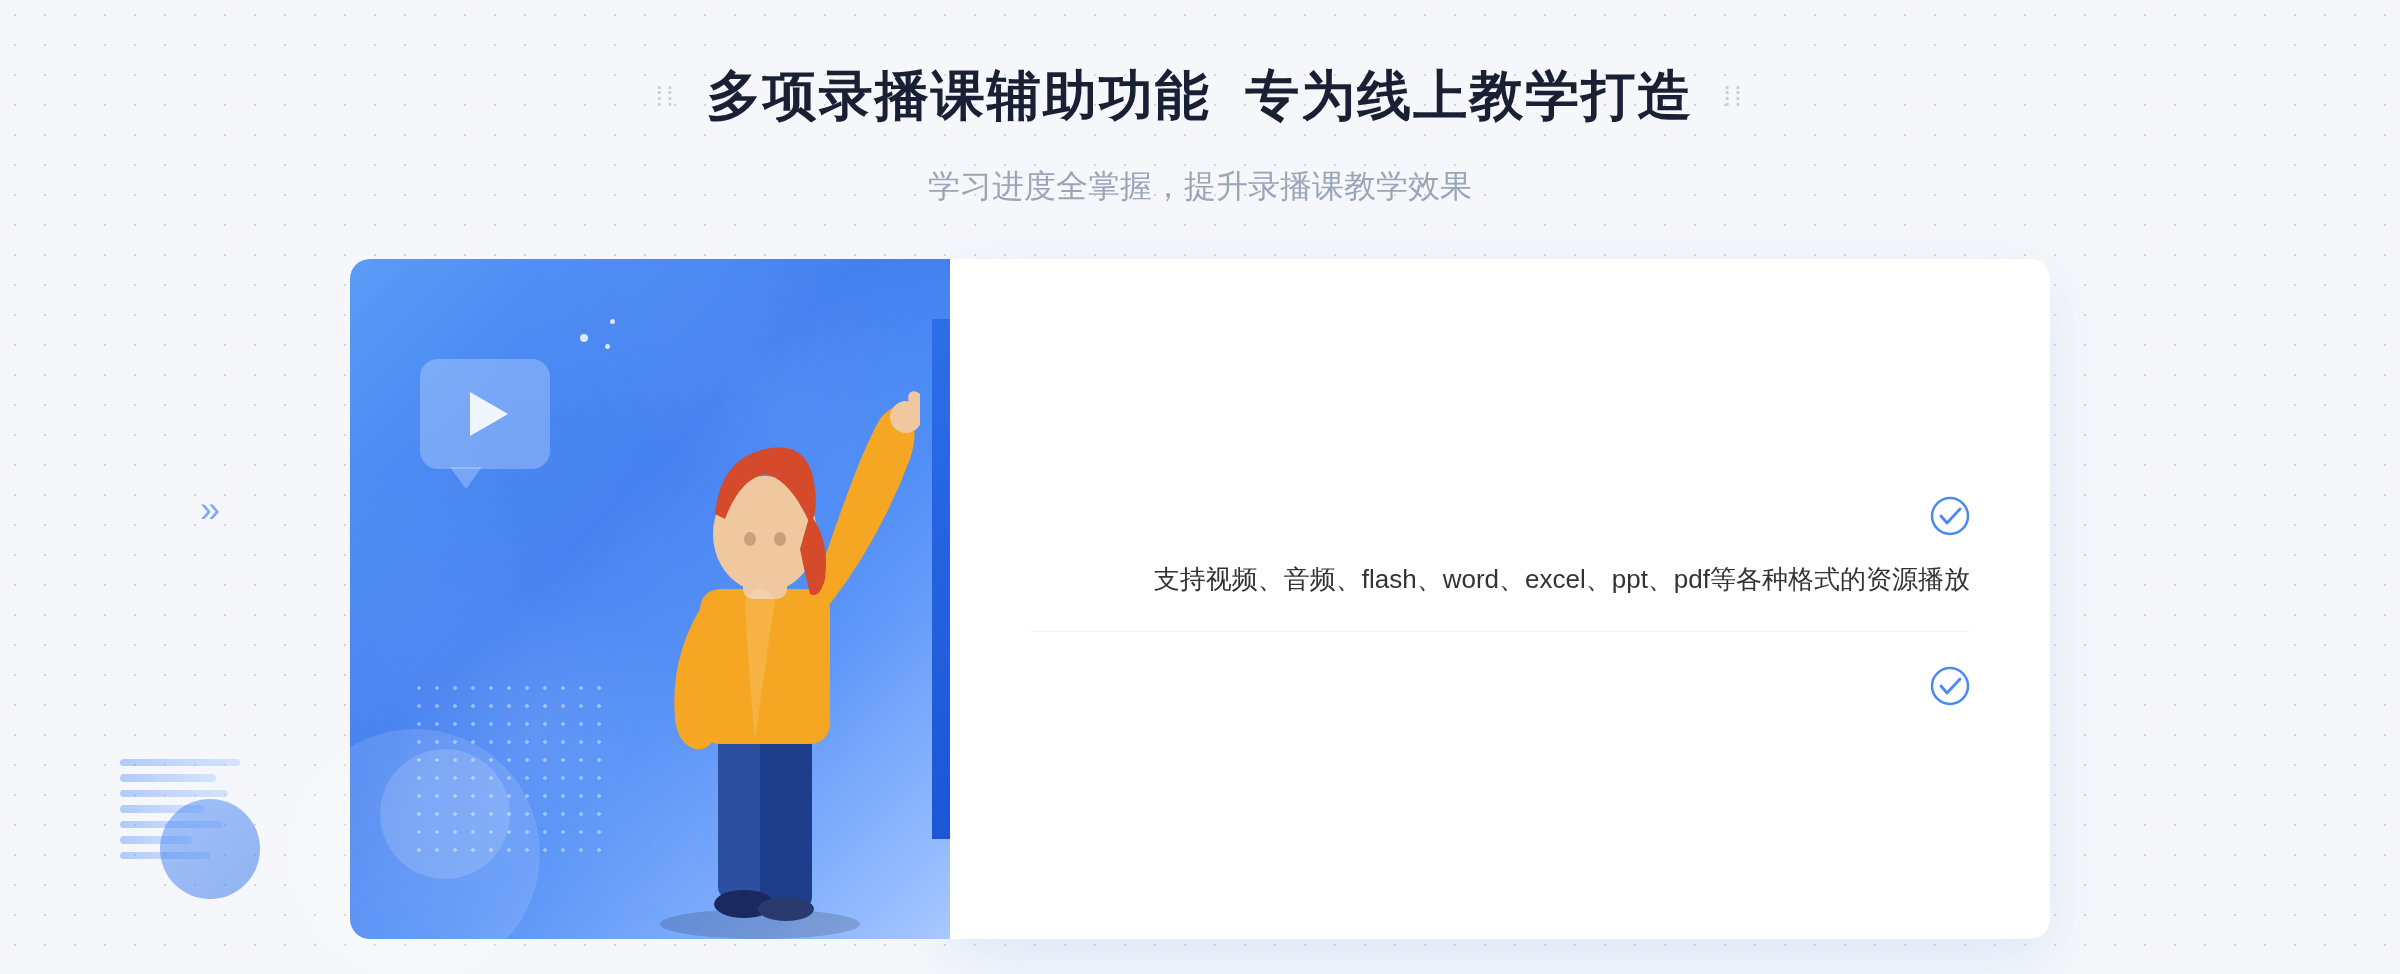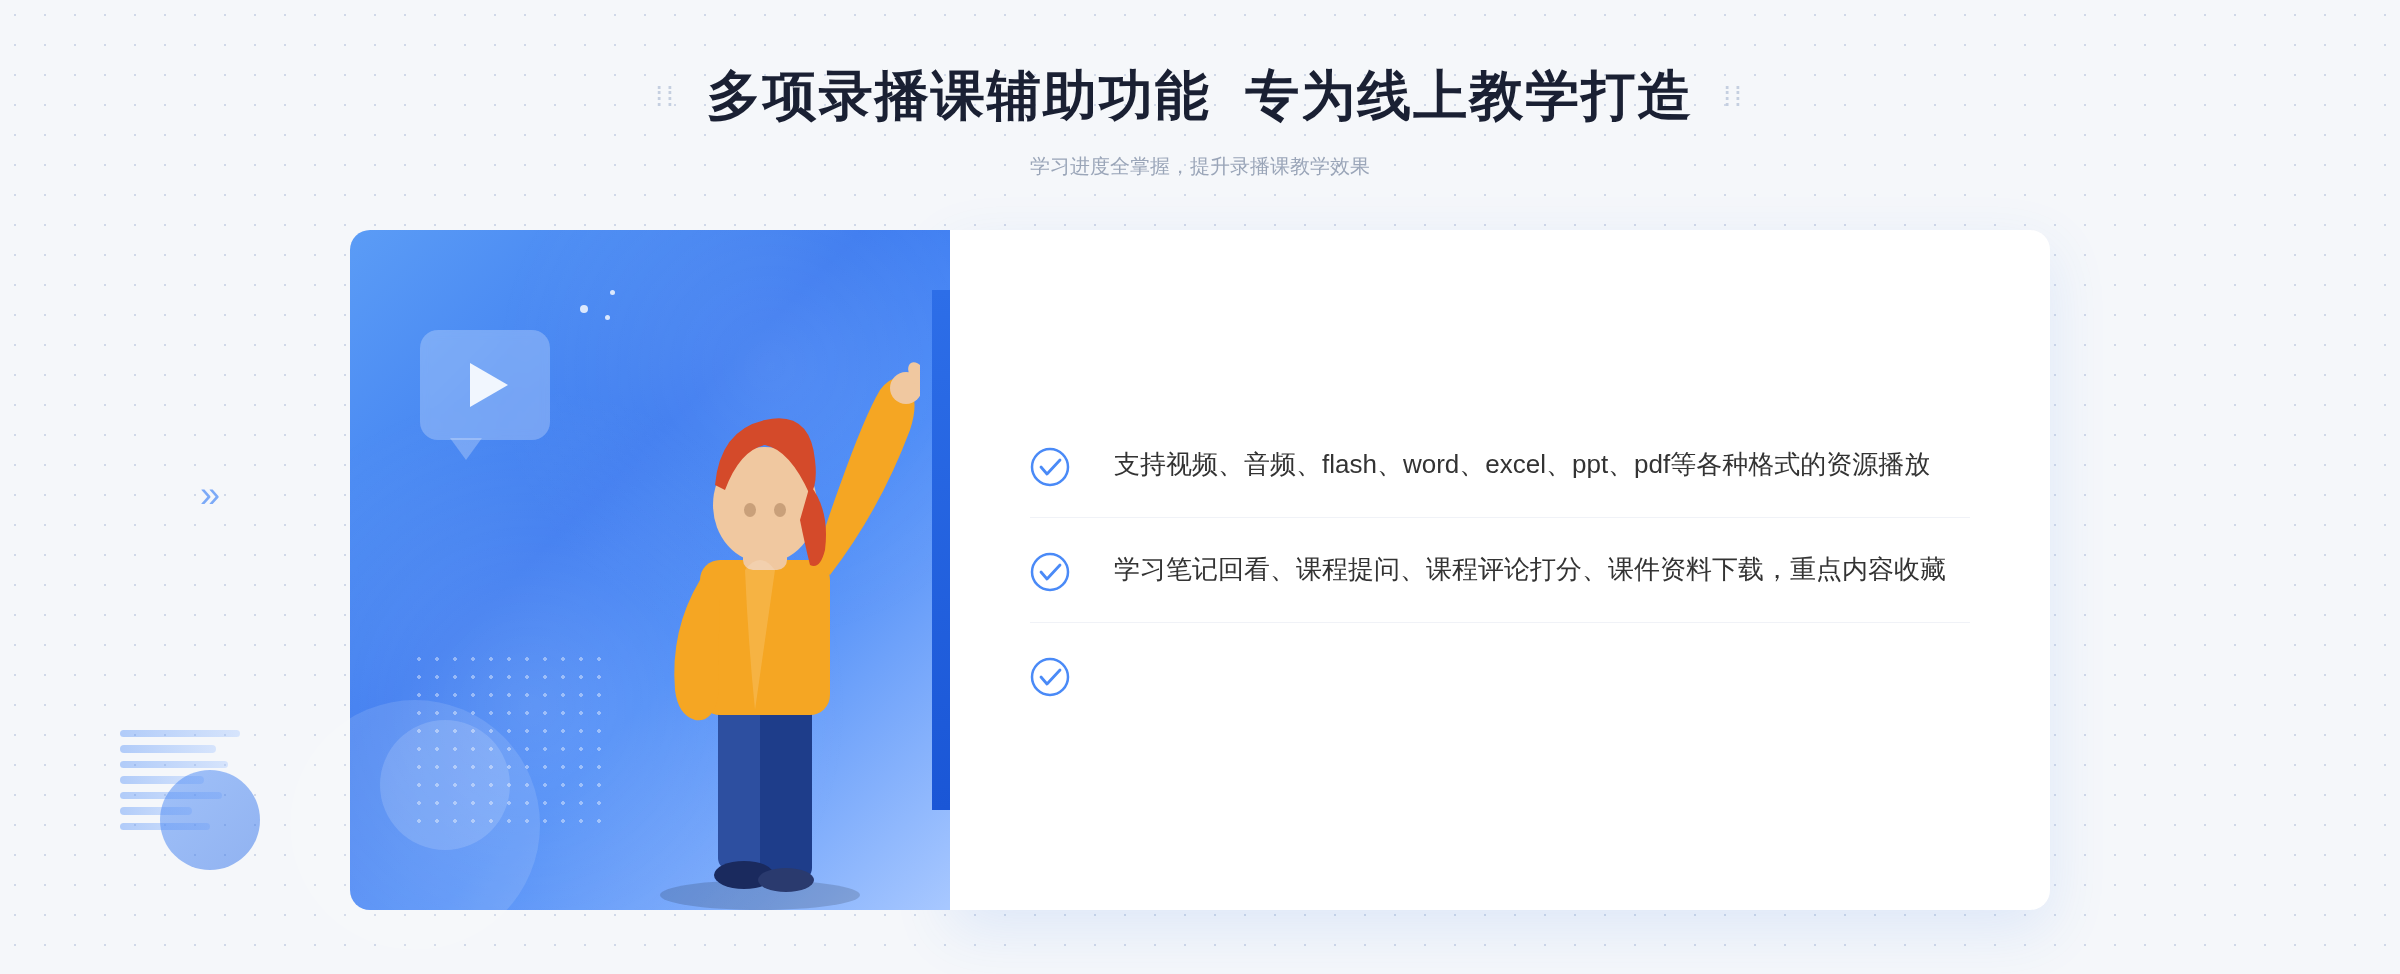--- a/index.html
+++ b/index.html
@@ -54,23 +54,23 @@
 
     .main-title {
       font-size: 54px;
       font-weight: 700;
       color: #1a2033;
       letter-spacing: 2px;
       font-family: Liberation Mono, monospace;
     }
 
     .sub-title {
-      font-size: 20px;
+      font-size: 32px;
       color: #9aa5b8;
-      margin-top: 20px;
+      margin-top: 32px;
       font-weight: 400;
     }
 
     .content-area {
       display: flex;
       align-items: stretch;
       width: 1700px;
       gap: 0;
       position: relative;
     }
@@ -204,24 +204,25 @@
       border-radius: 0 20px 20px 0;
       padding: 60px 80px;
       display: flex;
       flex-direction: column;
       justify-content: space-around;
       box-shadow: 0 20px 60px rgba(59, 122, 240, 0.12);
     }
 
     .feature-item {
       display: flex;
-      align-items: center;
-      gap: 44px;
+      align-items: flex-end;
+      gap: 23px;
       padding: 30px 0;
       border-bottom: 1px solid #f0f2f7;
+      flex-direction: column;
     }
 
     .feature-item:last-child {
       border-bottom: none;
     }
 
     .check-icon {
       width: 40px;
       height: 40px;
       flex-shrink: 0;
@@ -371,27 +372,20 @@
       <circle cx="20" cy="20" r="18" stroke="#4a8af7" stroke-width="2.5" fill="none"></circle>
       <polyline points="11,20 17,27 30,13" stroke="#4a8af7" stroke-width="2.8" fill="none" stroke-linecap="round" stroke-linejoin="round"></polyline>
     </svg></div>
             <span class="feature-text">支持视频、音频、flash、word、excel、ppt、pdf等各种格式的资源播放</span>
           </div>
           <div class="feature-item">
             <div class="check-icon"><svg viewBox="0 0 40 40" xmlns="http://www.w3.org/2000/svg">
       <circle cx="20" cy="20" r="18" stroke="#4a8af7" stroke-width="2.5" fill="none"></circle>
       <polyline points="11,20 17,27 30,13" stroke="#4a8af7" stroke-width="2.8" fill="none" stroke-linecap="round" stroke-linejoin="round"></polyline>
     </svg></div>
-            <span class="feature-text">学习笔记回看、课程提问、课程评论打分、课件资料下载，重点内容收藏</span>
-          </div>
-          <div class="feature-item">
-            <div class="check-icon"><svg viewBox="0 0 40 40" xmlns="http://www.w3.org/2000/svg">
-      <circle cx="20" cy="20" r="18" stroke="#4a8af7" stroke-width="2.5" fill="none"></circle>
-      <polyline points="11,20 17,27 30,13" stroke="#4a8af7" stroke-width="2.8" fill="none" stroke-linecap="round" stroke-linejoin="round"></polyline>
-    </svg></div>
           </div>
         </div>
 
     </div>
   </div>
 
   <div class="floating-lines">
     <div class="floating-line"></div>
     <div class="floating-line"></div>
     <div class="floating-line"></div>

